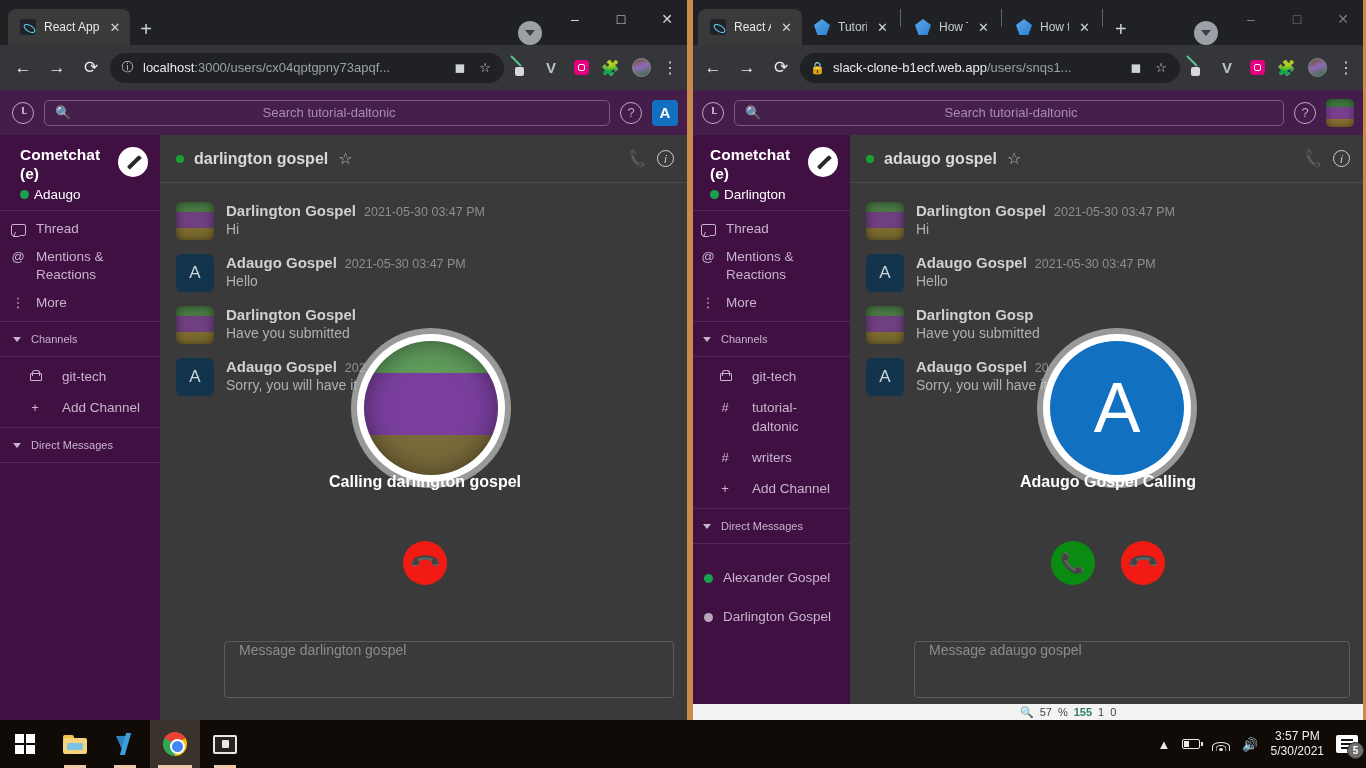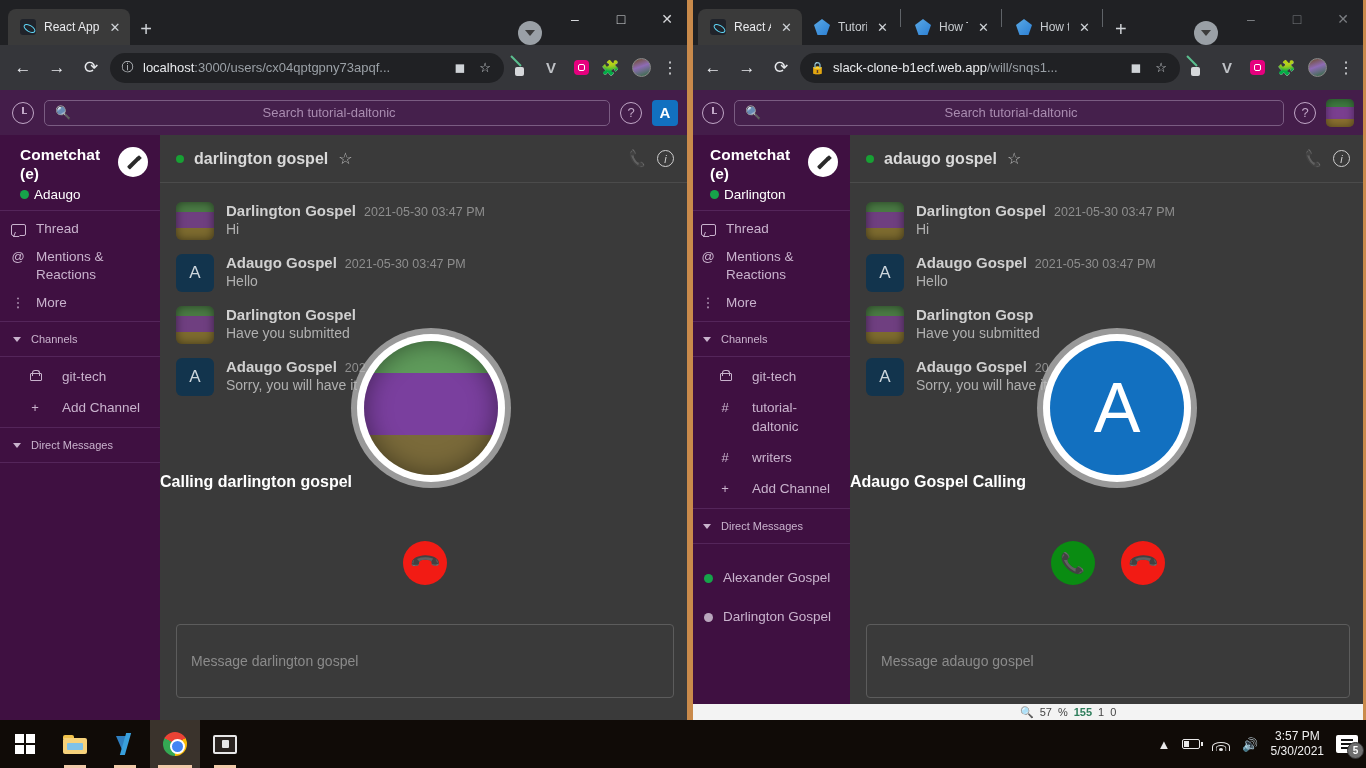--- a/index.html
+++ b/index.html
@@ -216,36 +216,36 @@
     display:flex;align-items:center;justify-content:center;
     overflow:hidden;
   }
   .call-avatar .inner.photo {
     background:
       linear-gradient(to bottom,#5f9b5b 0%,#5f9b5b 24%,#7a3f9e 24%,#7a3f9e 70%,#7a6a3a 70%,#7a6a3a 100%);
     box-shadow: inset 0 0 26px rgba(0,0,0,.45);
   }
   .call-avatar .inner.letter { background:#1270c0; color:#fff; font-size:70px; font-weight:400; }
   .call-label {
-    position: absolute; color: #fff;
+    position: absolute; text-align: center; color: #fff;
     font-size: 16px; font-weight: 700; width: 100%;
   }
   .call-ctrls { position: absolute; display: flex; gap: 26px; }
   .call-btn { width: 44px; height: 44px; border-radius: 50%; display:flex;align-items:center;justify-content:center; }
   .call-btn.green { background:#0a8c12; }
   .call-btn.red   { background:#f21b14; }
   .ph-glyph { color:#fff; font-size:20px; display:block; }
   .ph-glyph.down { transform: rotate(134deg); }
 
   
   .composer-wrap { margin-top: auto; padding: 10px 16px 22px 16px; }
   .composer {
-    height: 74px; border: 1px solid #5c5c5c; border-radius: 4px;
-    display:flex; align-items:center; padding: 0 14px;
-    color:#8b8b8b; font-size:14px;
+    height: 57px; border: 1px solid #5c5c5c; border-radius: 4px;
+    display:flex; padding: 0 14px;
+    color:#8b8b8b; font-size:14px;margin-left:48px;
   }
 
   
   .excel-strip {
     position:absolute; left:0; bottom:0; width:100%; height:16px;
     background:#f3f3f3; display:flex; align-items:center; gap:6px;
     padding-left: 330px; overflow:hidden; font-size:11px; color:#444;
   }
   .excel-strip span { white-space:nowrap; }
   .excel-green { color:#2e7d5b; font-weight:700; }
@@ -527,21 +527,21 @@
         <div class="winbtn dim">✕</div>
       </div>
     </div>
 
     <div class="chrome-toolbar">
       <div class="nav-btn">←</div>
       <div class="nav-btn">→</div>
       <div class="nav-btn">⟳</div>
       <div class="omnibox">
         <span class="omni-icon">🔒</span>
-        <span class="omni-url"><b>slack-clone-b1ecf.web.app</b><span>/will/snqs1...</span></span>
+        <span class="omni-url"><b>slack-clone-b1ecf.web.app</b><span>/users/snqs1...</span></span>
         <span class="omni-act">◼</span>
         <span class="omni-act">☆</span>
       </div>
       <div class="tb-ext ext-pencil">
           <i></i>
           <b></b>
         </div>
       <div class="tb-ext">
           <span class="ext-v">V</span>
         </div>

